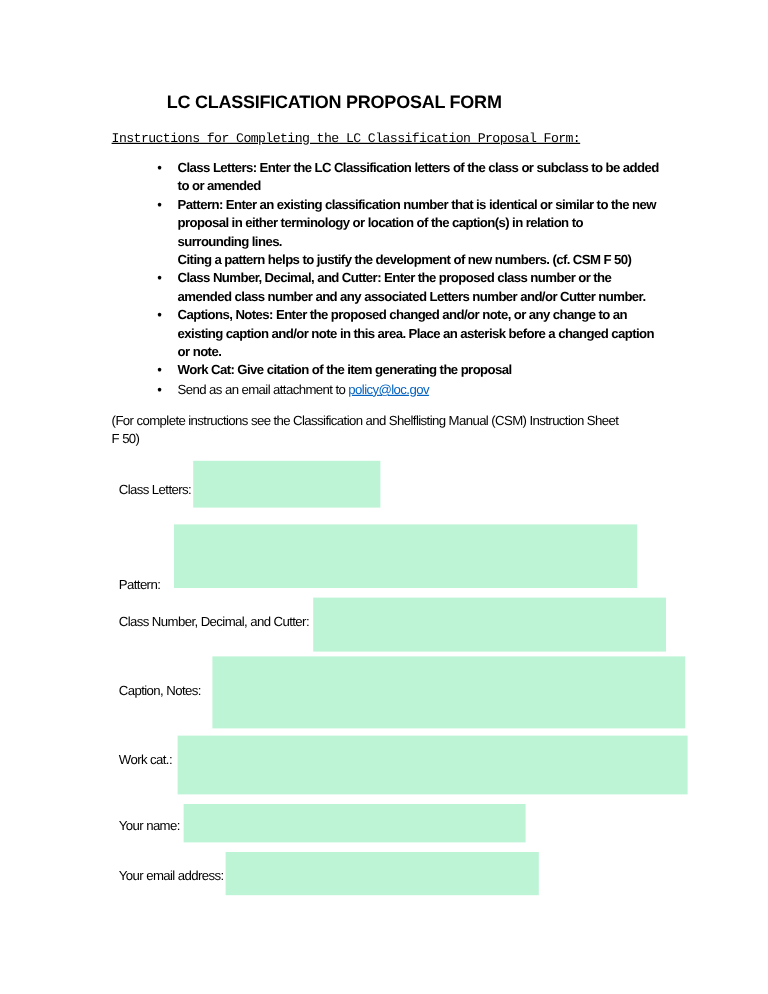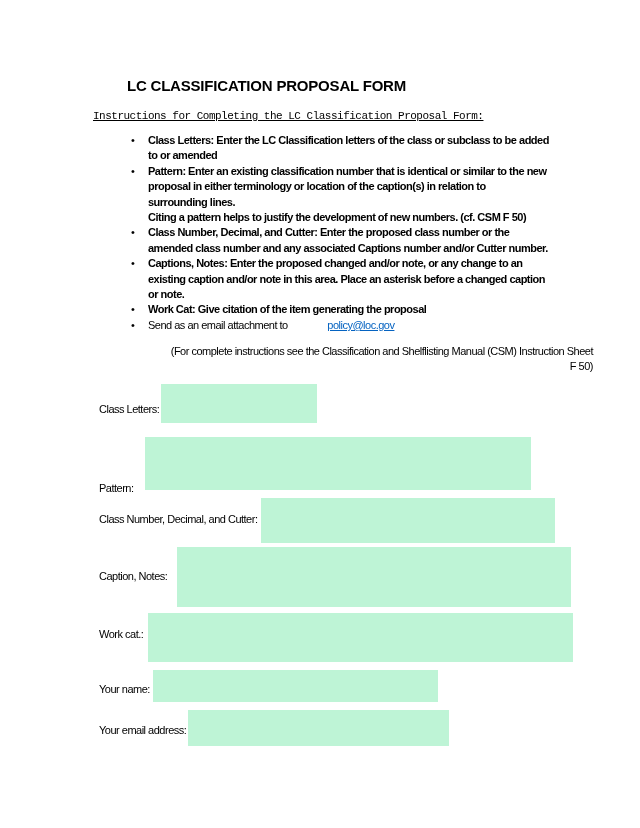--- a/index.html
+++ b/index.html
@@ -18,20 +18,21 @@
   }
   .doc-title {
     position: absolute;
     top: 77px;
     left: 0;
     width: 533px;
     text-align: center;
     font-size: 15px;
     font-weight: bold;
     letter-spacing: -0.2px;
+    padding-left: 12px;
   }
   .instr-heading {
     position: absolute;
     top: 110px;
     left: 93px;
     font-size: 11px;
     letter-spacing: -0.5px;
     text-decoration: underline;
     white-space: nowrap;
     font-family: Liberation Mono, monospace;
@@ -52,31 +53,31 @@
     position: relative;
     padding-left: 17px;
   }
   .bullet-list li::before {
     content: "\2022";
     position: absolute;
     left: 0;
     top: 0;
   }
   .bullet-list .line { display: block; white-space: nowrap; font-weight: bold; }
-  .email-link { color: #0563c1; text-decoration: underline; margin-left: 37px; }
+  .email-link { color: #0563c1; text-decoration: underline; }
   .note-para {
     position: absolute;
     top: 344px;
     left: 93px;
     width: 500px;
     font-size: 11px;
     letter-spacing: -0.5px;
     line-height: 15.4px;
   }
-  .note-para .line { display: block; white-space: nowrap; text-align: right; }
+  .note-para .line { display: block; white-space: nowrap; }
   .field-label {
     position: absolute;
     left: 99px;
     font-size: 11px;
     letter-spacing: -0.5px;
     white-space: nowrap;
     line-height: 14px;
   }
   .field-box {
     position: absolute;
@@ -118,21 +119,21 @@
       <span class="line">to or amended</span>
     </li>
     <li>
       <span class="line">Pattern: Enter an existing classification number that is identical or similar to the new</span>
       <span class="line">proposal in either terminology or location of the caption(s) in relation to</span>
       <span class="line">surrounding lines.</span>
       <span class="line">Citing a pattern helps to justify the development of new numbers. (cf. CSM F 50)</span>
     </li>
     <li>
       <span class="line">Class Number, Decimal, and Cutter: Enter the proposed class number or the</span>
-      <span class="line">amended class number and any associated Captions number and/or Cutter number.</span>
+      <span class="line">amended class number and any associated Letters number and/or Cutter number.</span>
     </li>
     <li>
       <span class="line">Captions, Notes: Enter the proposed changed and/or note, or any change to an</span>
       <span class="line">existing caption and/or note in this area. Place an asterisk before a changed caption</span>
       <span class="line">or note.</span>
     </li>
     <li>
       <span class="line">Work Cat: Give citation of the item generating the proposal</span>
     </li>
     <li>

